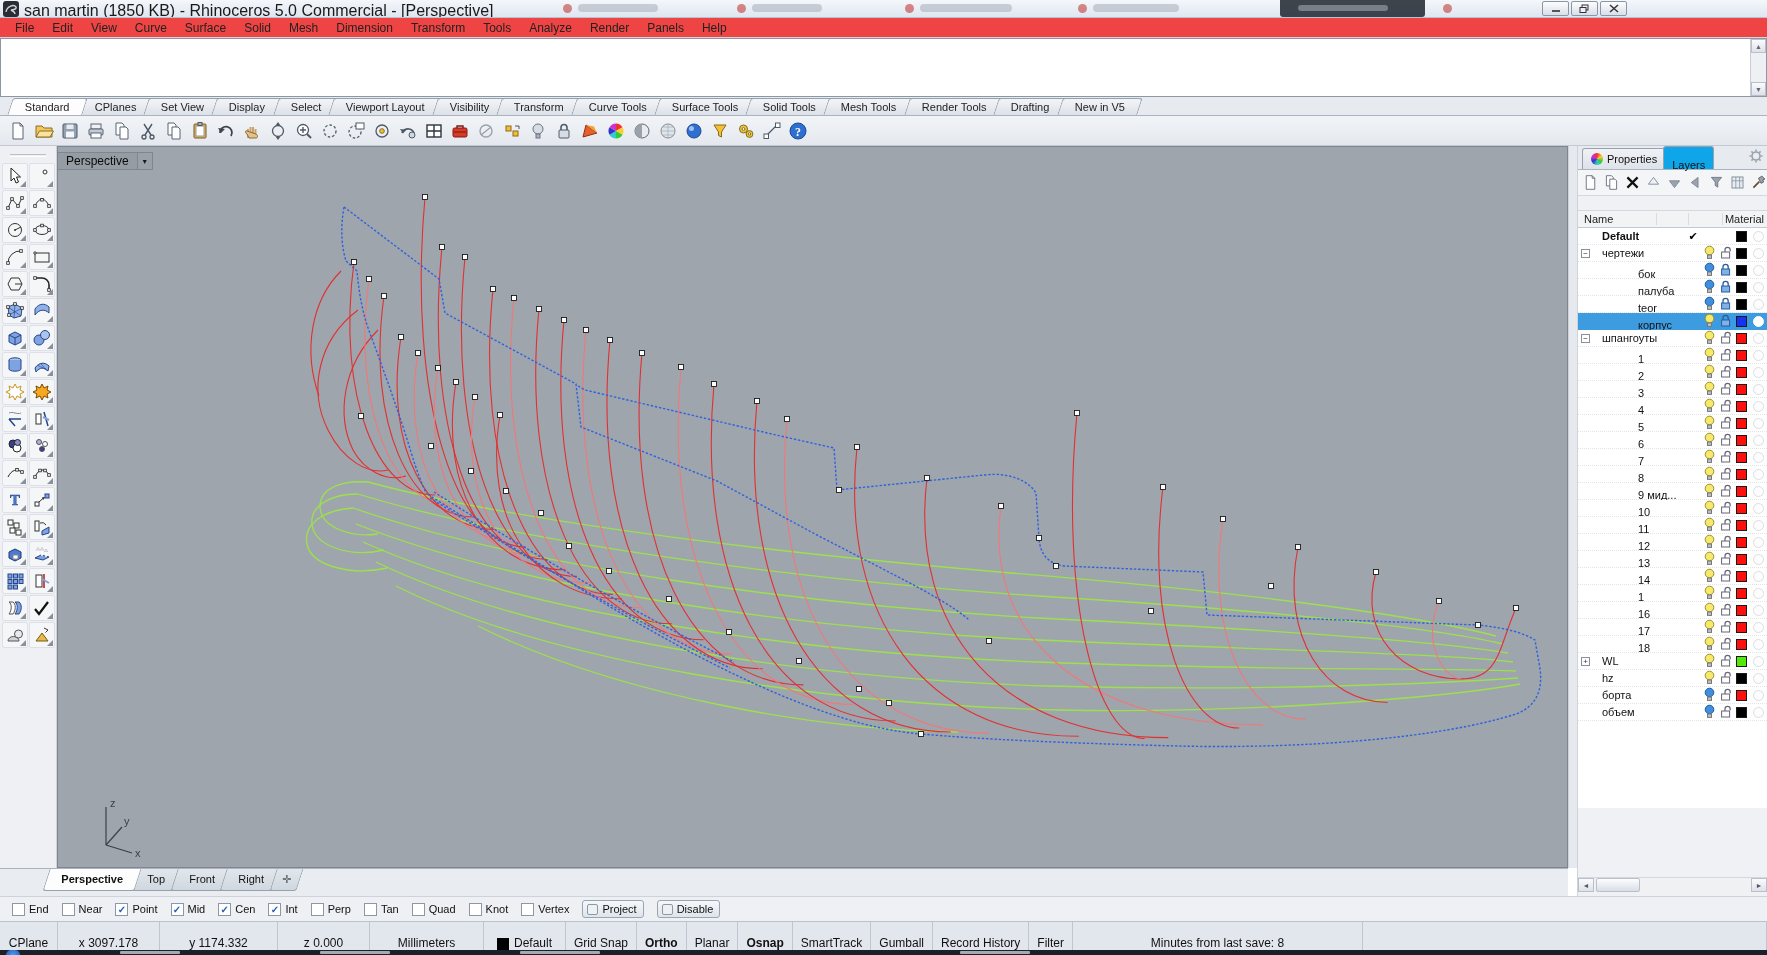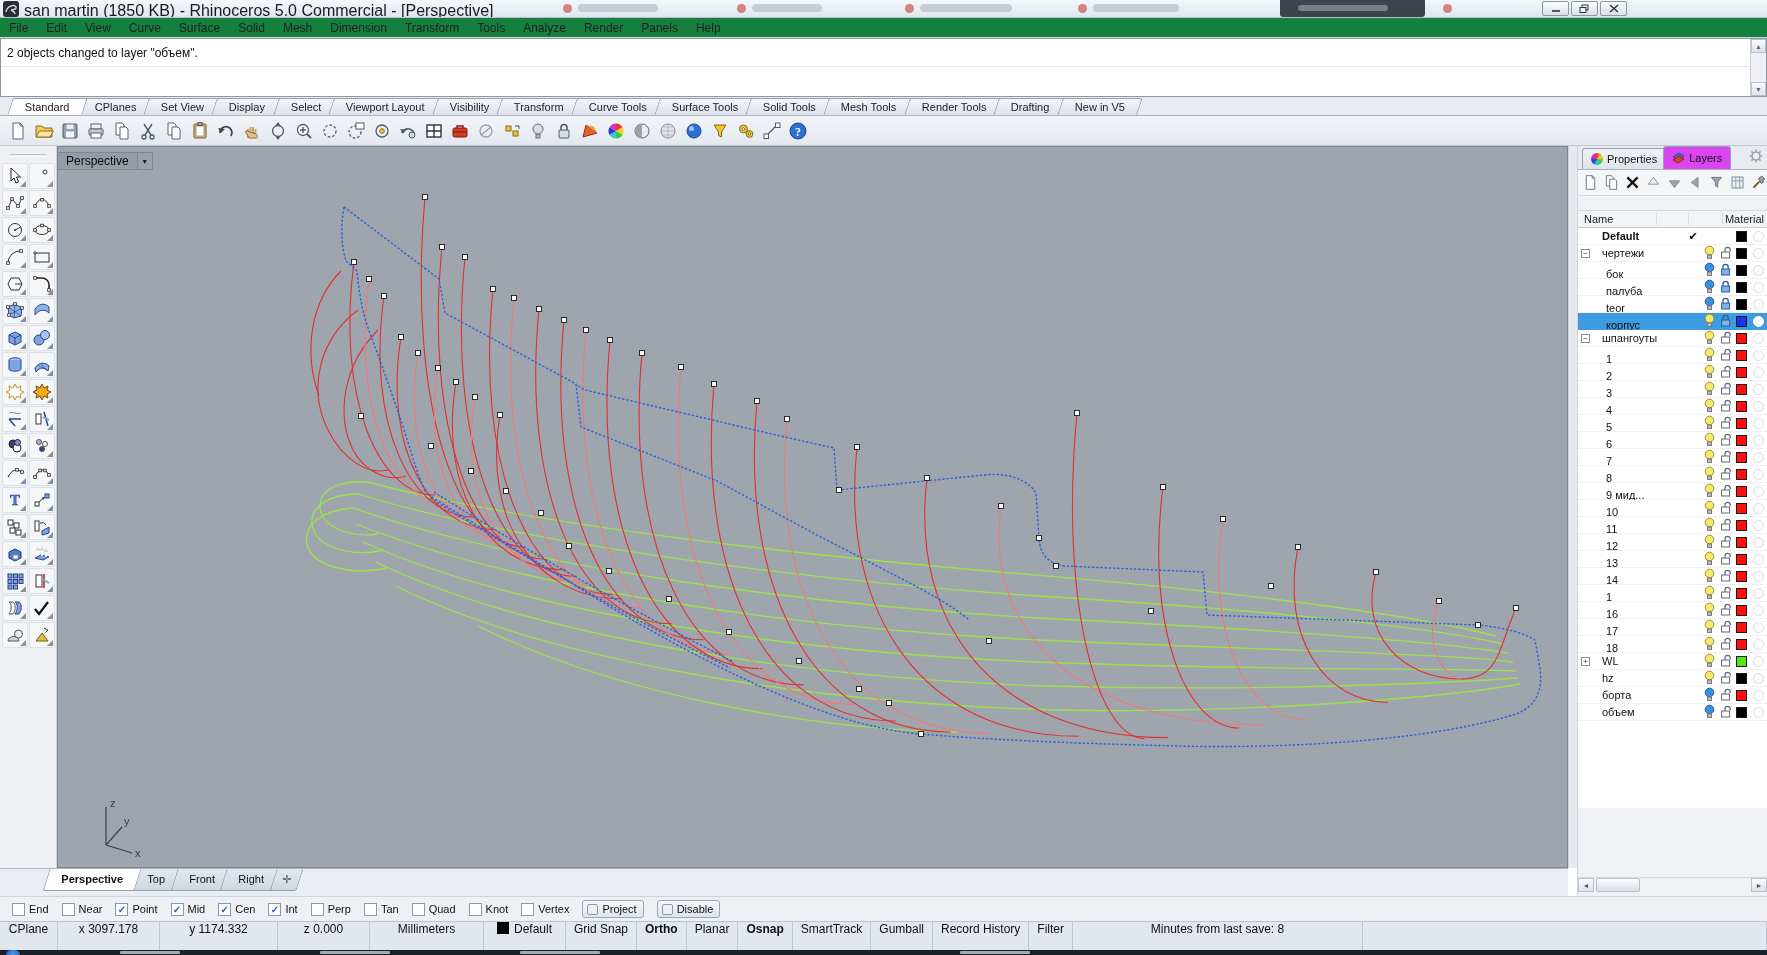--- a/index.html
+++ b/index.html
@@ -14,22 +14,22 @@
   .titlebar .title-text { position:absolute; left:24px; top:2px; font-size:16px; color:#1a1a1a; white-space:nowrap; }
   .tb-blur { position:absolute; top:4px; height:8px; border-radius:4px; background:#97a0ab; opacity:.45; }
   .tb-dot { position:absolute; top:4px; width:9px; height:9px; border-radius:50%; background:#c23b35; opacity:.6; }
   .tb-darktab { position:absolute; top:0; height:17px; background:#262c35; opacity:.88; border-radius:0 0 3px 3px; }
   .tb-darktab .inner { position:absolute; left:18px; top:5px; width:90px; height:6px; background:#aab3bd; opacity:.5; border-radius:3px; }
   .winbtns { position:absolute; right:140px; top:1px; display:flex; gap:2px; }
   .winbtn { width:27px; height:15px; background:linear-gradient(#fdfdfe,#d8dfe9); border:1px solid #8b96a5; border-radius:2px;
     display:flex; align-items:center; justify-content:center; }
 
   
-  .menubar { position:absolute; left:0; top:18px; width:1767px; height:20px; background:#15803d; border-bottom:1px solid #d4d8de;
-    display:flex; align-items:center; }
+  .menubar { position:absolute; left:0; top:18px; width:1767px; height:20px; background:#ef4444; border-bottom:1px solid #d4d8de;
+    display:flex; align-items:center; padding-left:6px; }
   .menu-item { padding:2px 9px; font-size:12px; color:#222; }
 
   
   .cmdarea { position:absolute; left:0; top:38px; width:1767px; height:59px; background:#fff; border:1px solid #8d97a3; }
   .cmd-history { height:28px; line-height:28px; padding-left:6px; font-size:12px; border-bottom:1px solid #e3e6ea; }
   .cmd-line { height:28px; line-height:28px; padding-left:6px; font-size:12px; font-weight:bold; }
   .cmd-caret { display:inline-block; width:1px; height:14px; background:#000; vertical-align:-2px; margin-left:3px; }
   .cmd-scroll { position:absolute; right:0; top:0; width:16px; height:57px; background:#eef0f3; border-left:1px solid #c9ced5;
     display:flex; flex-direction:column; justify-content:space-between; }
   .cmd-scroll .sb { height:14px; font-size:7px; text-align:center; line-height:14px; color:#667; background:linear-gradient(#fafbfc,#dde2e9); border:1px solid #b9c0ca; }
@@ -66,36 +66,36 @@
   .axis-gizmo { position:absolute; left:30px; bottom:10px; }
   .axis-gizmo text { font-size:11px; fill:#3c4046; font-family:"Liberation Sans",sans-serif; }
 
   .splitter { width:9px; background:#e6eaef; border-left:1px solid #cdd3da; }
 
   
   .rightpanel { position:absolute; right:0; top:146px; width:190px; height:750px; background:#eff1f4; border-left:1px solid #cdd3da; }
   .rp-tabs { height:24px; display:flex; align-items:flex-end; padding-left:4px; border-bottom:1px solid #aab3bf; background:#e7ebf0; position:relative; }
   .rp-tab { height:21px; display:flex; align-items:center; gap:4px; padding:8px 8px; font-size:11px;
     background:linear-gradient(#f0f2f5,#dde2e9); border:1px solid #98a2ae; border-bottom:none; border-radius:3px 3px 0 0; margin-right:-3px; }
-  .rp-tab.active { background:#d946ef; z-index:2; height:23px; }
+  .rp-tab.active { background:#0ea5e9; z-index:2; height:23px;flex-direction:column; }
   .rp-gear { position:absolute; right:4px; bottom:3px; }
   .rp-toolbar { height:26px; display:flex; align-items:center; gap:3px; padding-left:4px; background:#f4f5f7; border-bottom:1px solid #d4d8de; }
   .rp-tbicon { width:18px; height:18px; display:flex; align-items:center; justify-content:center; }
   .rp-header { height:18px; margin-top:14px; display:flex; align-items:center; background:#f2f3f5; border-top:1px solid #d4d8de;
     border-bottom:1px solid #c2c9d2; font-size:11px; color:#222; position:relative; }
   .rp-header .h-name { padding-left:6px; flex:1; }
   .rp-header .h-mat { padding-right:3px; }
   .rp-header .colsep { position:absolute; top:2px; bottom:2px; width:1px; background:#d8dce1; }
   .rp-list { background:#fff; height:580px; overflow:hidden; }
   .lrow { position:relative; height:17px; display:flex; align-items:center; font-size:11px; border-bottom:1px dotted #e2e4e8; background:#fff; }
   .lrow.selected { background:#3d9bdf; border-bottom-color:#3d9bdf; }
   .lrow .expander { position:absolute; left:3px; top:3.5px; width:9px; height:9px; background:#fff; border:1px solid #8a9099;
     font-size:8px; line-height:7px; text-align:center; color:#333; }
   .lrow .lname { flex:1; padding-left:24px; white-space:nowrap; overflow:hidden; }
-  .lrow .lname.child { padding-left:28px;margin-top:8px; }
+  .lrow .lname.child { padding-left:60px;margin-top:8px; }
   .lrow .lname.bold { font-weight:bold; }
   .lrow .col { width:16px; display:flex; align-items:center; justify-content:center; flex:none; }
   .lrow .col.mat { width:18px; }
   .swatch { width:11px; height:11px; border:1px solid #1a1a1a; }
   .matring { width:11px; height:11px; border-radius:50%; border:1px solid #dadee3; background:#fdfdfd; }
   .matring.solid { background:#fff; border-color:#fff; }
   .checkmark { font-size:11px; color:#000; }
   .rp-hscroll { height:15px; margin-top:69px; display:flex; align-items:stretch; background:#f0f1f3; border-top:1px solid #d4d8de; }
   .rp-hscroll .btn { width:16px; background:linear-gradient(#fafbfc,#dde2e9); border:1px solid #b9c0ca; font-size:7px; color:#556;
     display:flex; align-items:center; justify-content:center; }
@@ -117,21 +117,21 @@
   .os-item { display:flex; align-items:center; gap:4px; font-size:11px; color:#111; }
   .os-box { width:13px; height:13px; background:#fff; border:1px solid #8a99a8; display:flex; align-items:center; justify-content:center;
     font-size:10px; color:#2456b8; font-weight:bold; line-height:11px; }
   .os-btn { display:flex; align-items:center; gap:4px; padding:2px 6px 2px 4px; background:linear-gradient(#f6f8fa,#dfe4eb);
     border:1px solid #9aa5b3; border-radius:3px; font-size:11px; }
   .os-btn .bx { width:11px; height:11px; border:1px solid #8a99a8; border-radius:2px; background:#eef1f4; }
 
   
   .statusbar { position:absolute; left:0; top:921px; width:1767px; height:29px; background:#e2e6ed; border-top:1px solid #b9c2cf;
     display:flex; align-items:stretch; font-size:12px; }
-  .st-cell { display:flex; align-items:flex-start; justify-content:center; border-right:1px solid #bfc6d0; padding:0 8px; white-space:nowrap; }
+  .st-cell { display:flex; align-items:flex-end; justify-content:center; border-right:1px solid #bfc6d0; padding:0 8px; white-space:nowrap; }
   .st-cell.bold { font-weight:bold; }
   .st-cell .blk { width:12px; height:12px; background:#000; margin-right:5px; flex:none; }
   .st-fill { flex:1; border-right:1px solid #bfc6d0; }
 
   .sliver { position:absolute; left:0; top:950px; width:1767px; height:5px; background:#1c2129; }
   .sliver i { position:absolute; top:1px; height:3px; background:#c8cdd4; opacity:.8; border-radius:1px; }
   .sliver .orb { position:absolute; left:6px; top:0px; width:14px; height:5px; background:radial-gradient(circle at 50% 100%, #4f9be8, #1d5cc0); border-radius:7px 7px 0 0; }
 </style>
 </head>
 <body>
@@ -186,21 +186,20 @@
     <span class="menu-item">Dimension</span>
     <span class="menu-item">Transform</span>
     <span class="menu-item">Tools</span>
     <span class="menu-item">Analyze</span>
     <span class="menu-item">Render</span>
     <span class="menu-item">Panels</span>
     <span class="menu-item">Help</span>
   </div>
 
 <div class="cmdarea">
-  <div class="cmd-history">2 objects changed to layer "объем".</div>
   <div class="cmd-scroll">
     <span class="sb">▲</span>
     <span class="sb">▼</span>
   </div>
 </div>
 
 <div class="tabrow" id="tabrow">
     <span class="ttab active"><span>Standard</span></span>
     <span class="ttab"><span>CPlanes</span></span>
     <span class="ttab"><span>Set View</span></span>

